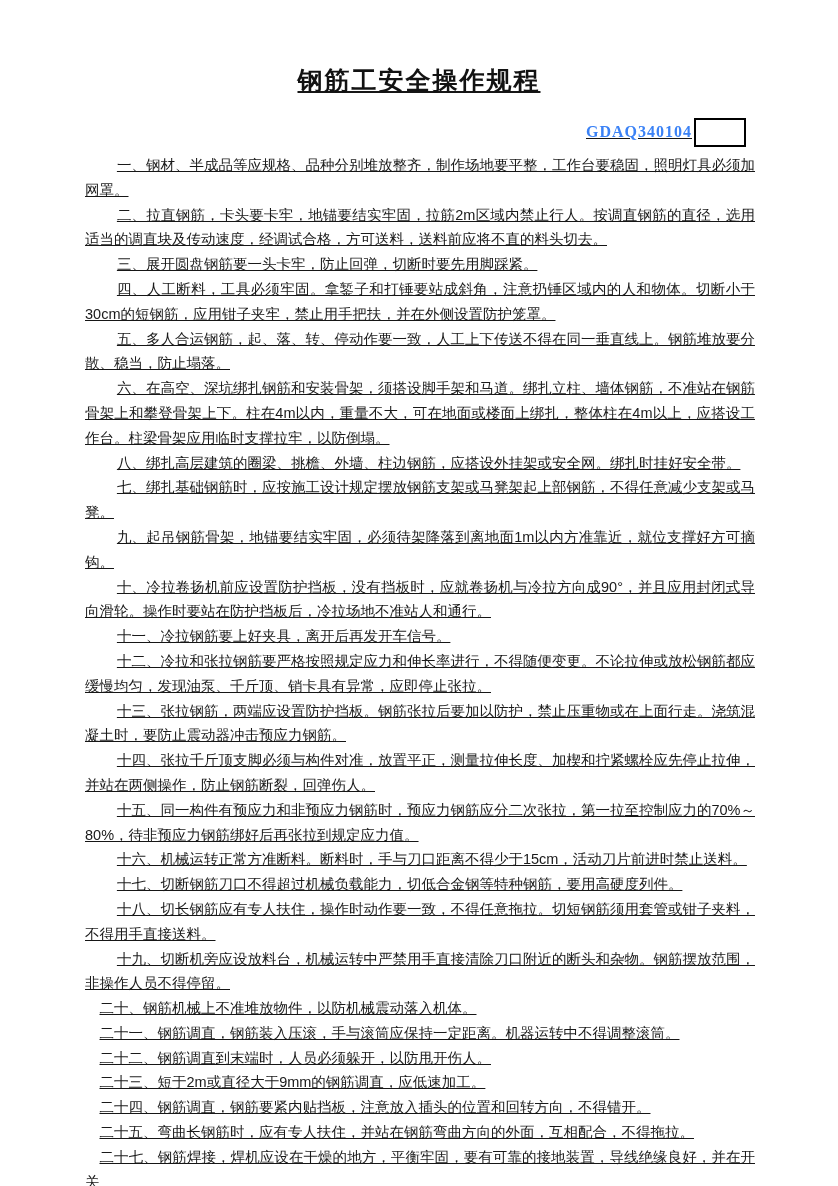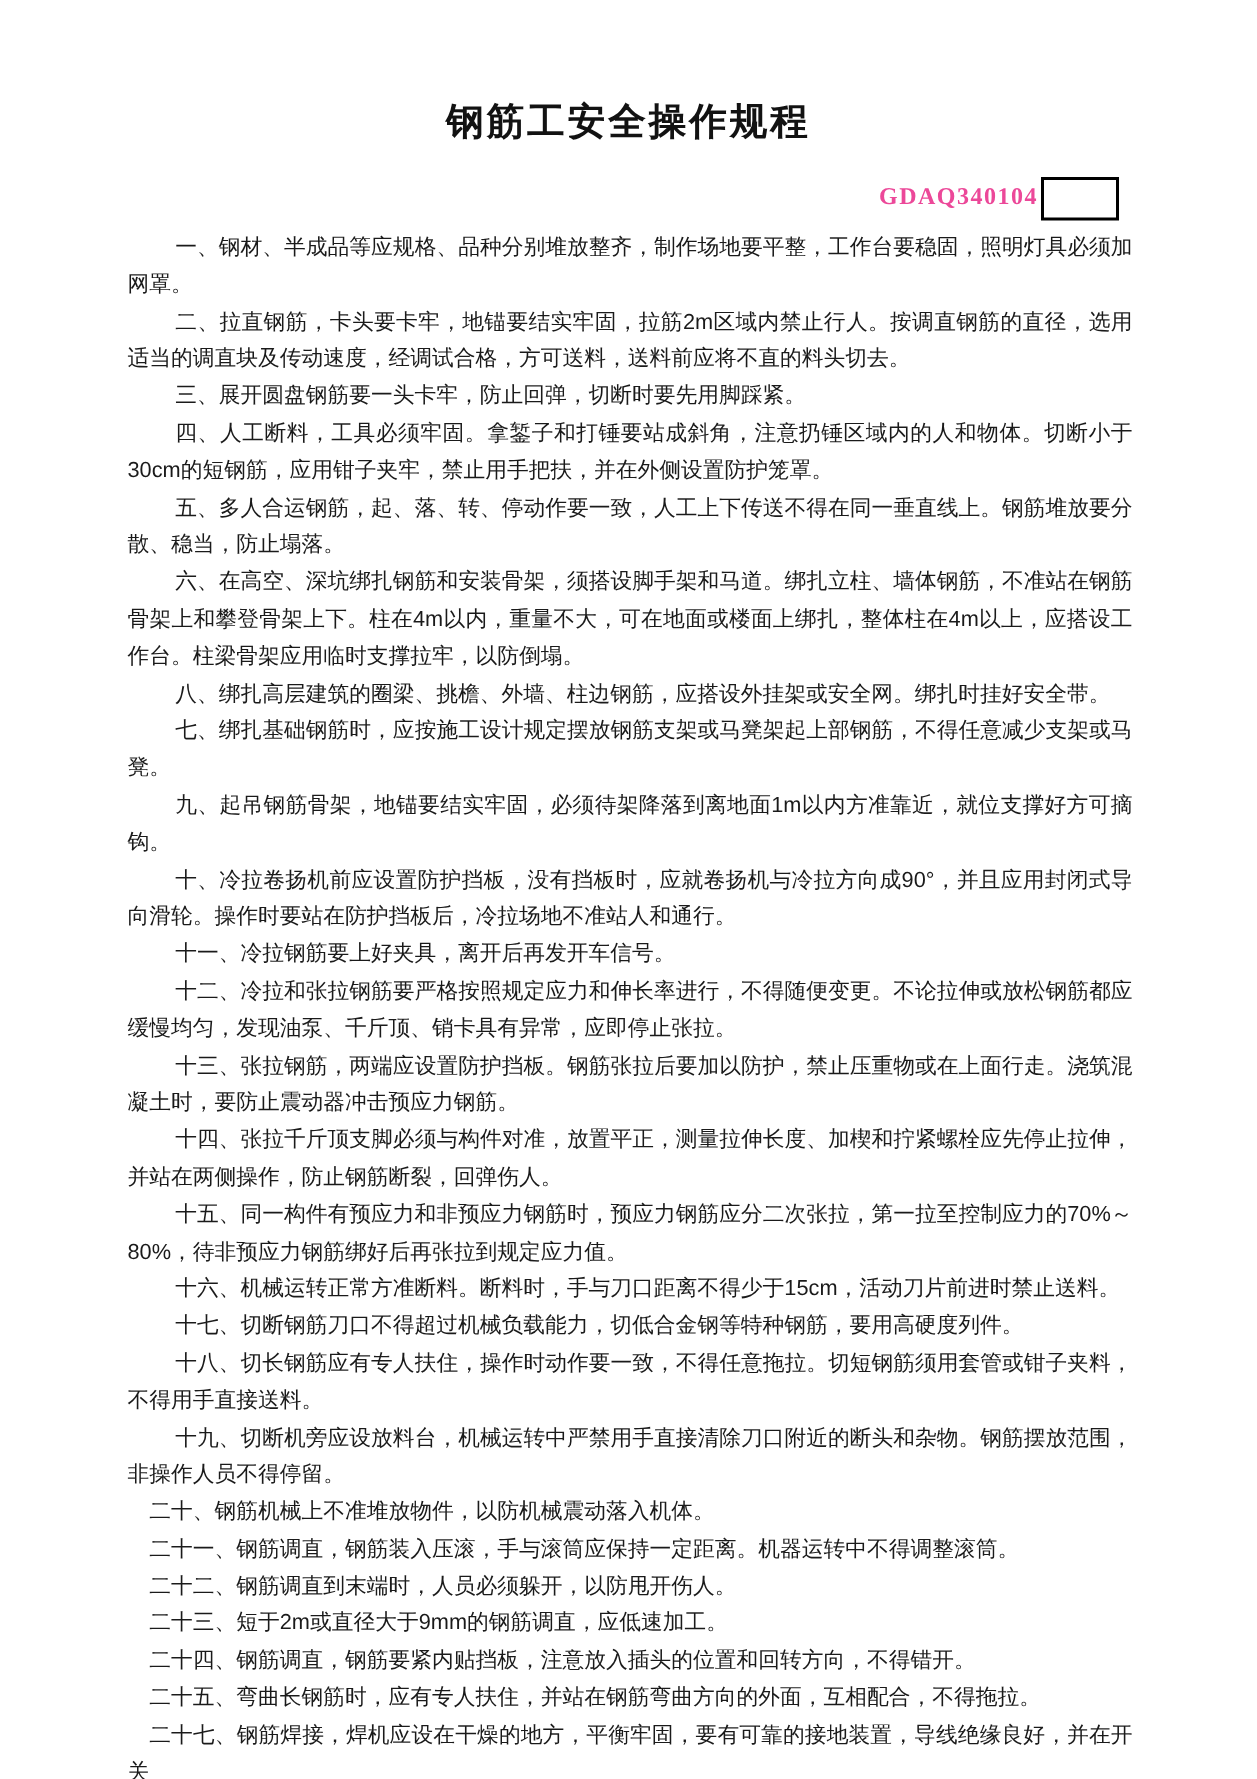--- a/index.html
+++ b/index.html
@@ -12,20 +12,21 @@
     height: 1186px;
     overflow: hidden;
     color: #161616;
     font-family: "Liberation Sans", "DejaVu Sans", sans-serif;
   }
   .page {
     width: 838px;
     height: 921px;
     background: #ffffff;
     box-sizing: border-box;
+    text-decoration: underline;
   }
   .title {
     margin: 0;
     padding-top: 64px;
     text-align: center;
     font-size: 25px;
     font-weight: bold;
     letter-spacing: 2px;
     color: #121212;
   }
@@ -35,21 +36,21 @@
     align-items: center;
     margin: 20px 92px 4px 0;
     height: 30px;
   }
   .doc-code {
     font-family: "Liberation Serif", "DejaVu Serif", serif;
     font-weight: bold;
     font-size: 16px;
     letter-spacing: 1px;
     margin-right: 2px;
-    color: #ec4899;
+    color: #3b82f6;
   }
   .code-box {
     width: 48px;
     height: 25px;
     border: 2px solid #000000;
     background: #ffffff;
   }
   .body-text {
     padding: 2px 83px 0 85px;
     font-size: 14.5px;

